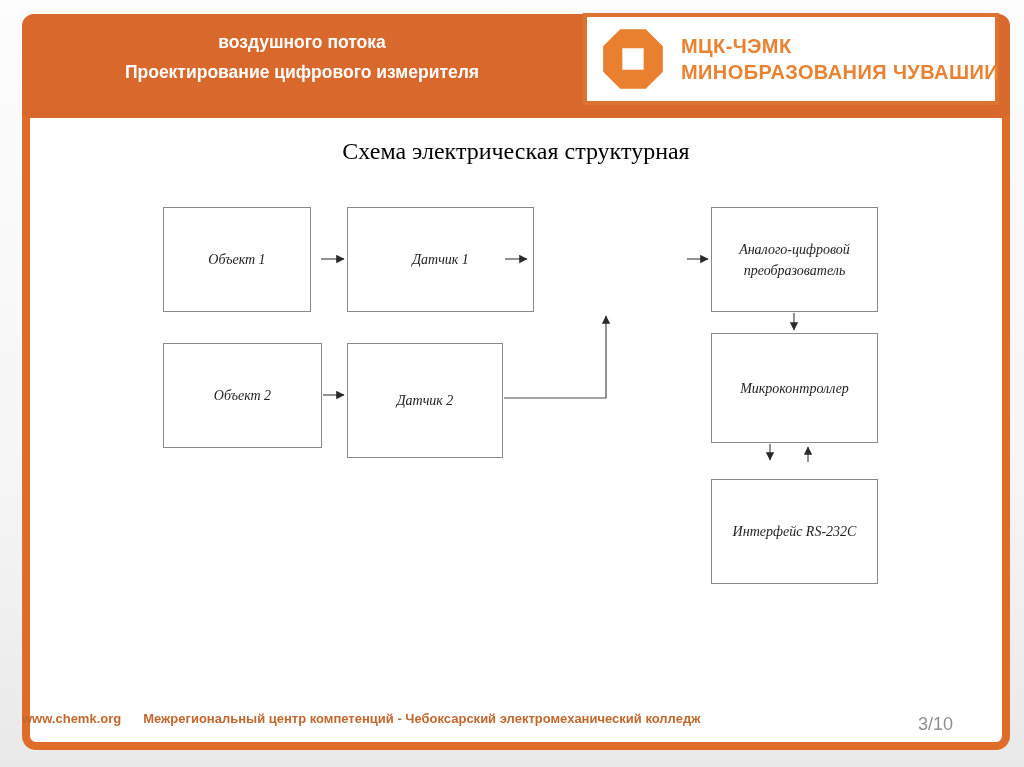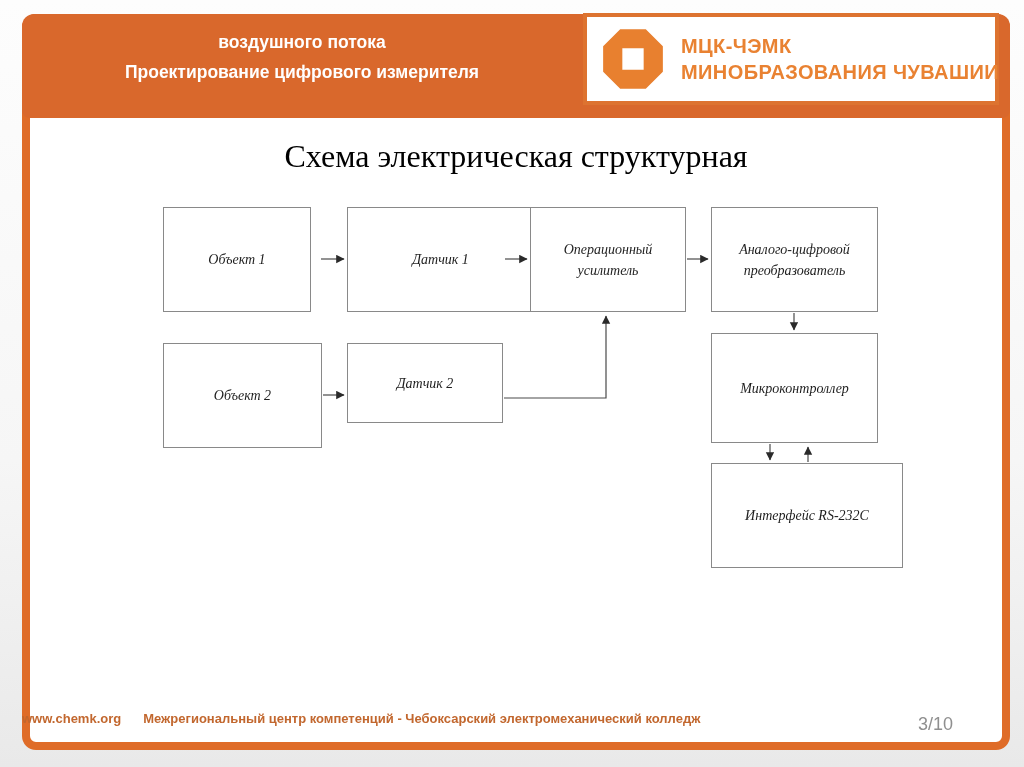--- a/index.html
+++ b/index.html
@@ -36,36 +36,36 @@
   }
   .logo-mark { margin-left:14px; flex:0 0 auto; width:64px; height:64px; }
   .logo-text {
     margin-left:16px; color:#E98232; font-weight:bold;
     font-size:20px; line-height:26px; letter-spacing:0.4px; white-space:nowrap;
   }
 
   
   .diagram-title {
     position:absolute; left:22px; top:138px; width:988px; text-align:center;
-    font-family:"Liberation Serif", serif; font-size:32px; color:#000000;
+    font-family:"Liberation Serif", serif; font-size:24px; color:#000000;
   }
   .dbox {
     position:absolute; background:#ffffff; border:1px solid #898989;
     display:flex; align-items:center; justify-content:center; text-align:center;
     font-family:"Liberation Serif", serif; font-style:italic;
     font-size:14px; line-height:1.5; color:#1e1e1e; padding:0 14px;
   }
   .b-object1   { left:163px; top:207px; width:148px; height:105px; }
   .b-sensor1   { left:347px; top:207px; width:187px; height:105px; }
   .b-opamp     { left:530px; top:207px; width:156px; height:105px; }
   .b-adc       { left:711px; top:207px; width:167px; height:105px; }
   .b-object2   { left:163px; top:343px; width:159px; height:105px; }
-  .b-sensor2   { left:347px; top:343px; width:156px; height:80px; }
+  .b-sensor2   { left:347px; top:343px; width:156px; height:115px; }
   .b-mcu       { left:711px; top:333px; width:167px; height:110px; }
-  .b-rs232     { left:711px; top:463px; width:192px; height:105px; }
+  .b-rs232     { left:711px; top:479px; width:167px; height:105px; }
 
   .connectors { position:absolute; left:0; top:0; width:1024px; height:767px; pointer-events:none; }
 
   
   .footer-line {
     position:absolute; left:22px; top:711px; width:988px; text-align:left;
     font-size:13px; font-weight:bold; color:#C2672E; white-space:nowrap;
   }
   .footer-org { margin-left:22px; }
   .page-num {
@@ -93,21 +93,20 @@
     <div class="logo-text">
       <div>МЦК-ЧЭМК</div>
       <div>МИНОБРАЗОВАНИЯ ЧУВАШИИ</div>
     </div>
   </div>
 
   <div class="diagram-title">Схема электрическая структурная</div>
 
   <div class="dbox b-object1">Объект 1</div>
   <div class="dbox b-sensor1">Датчик 1</div>
-  <div class="dbox b-opamp">Операционный усилитель</div>
   <div class="dbox b-adc">Аналого-цифровой преобразователь</div>
   <div class="dbox b-object2">Объект 2</div>
   <div class="dbox b-sensor2">Датчик 2</div>
   <div class="dbox b-mcu">Микроконтроллер</div>
   <div class="dbox b-rs232">Интерфейс RS-232C</div>
 
   <svg class="connectors" viewBox="0 0 1024 767">
     <defs>
       <marker id="ah" markerWidth="8" markerHeight="8" refX="6.5" refY="3.5" orient="auto">
         <path d="M0,0 L7,3.5 L0,7 Z" fill="#2a2a2a"></path>

